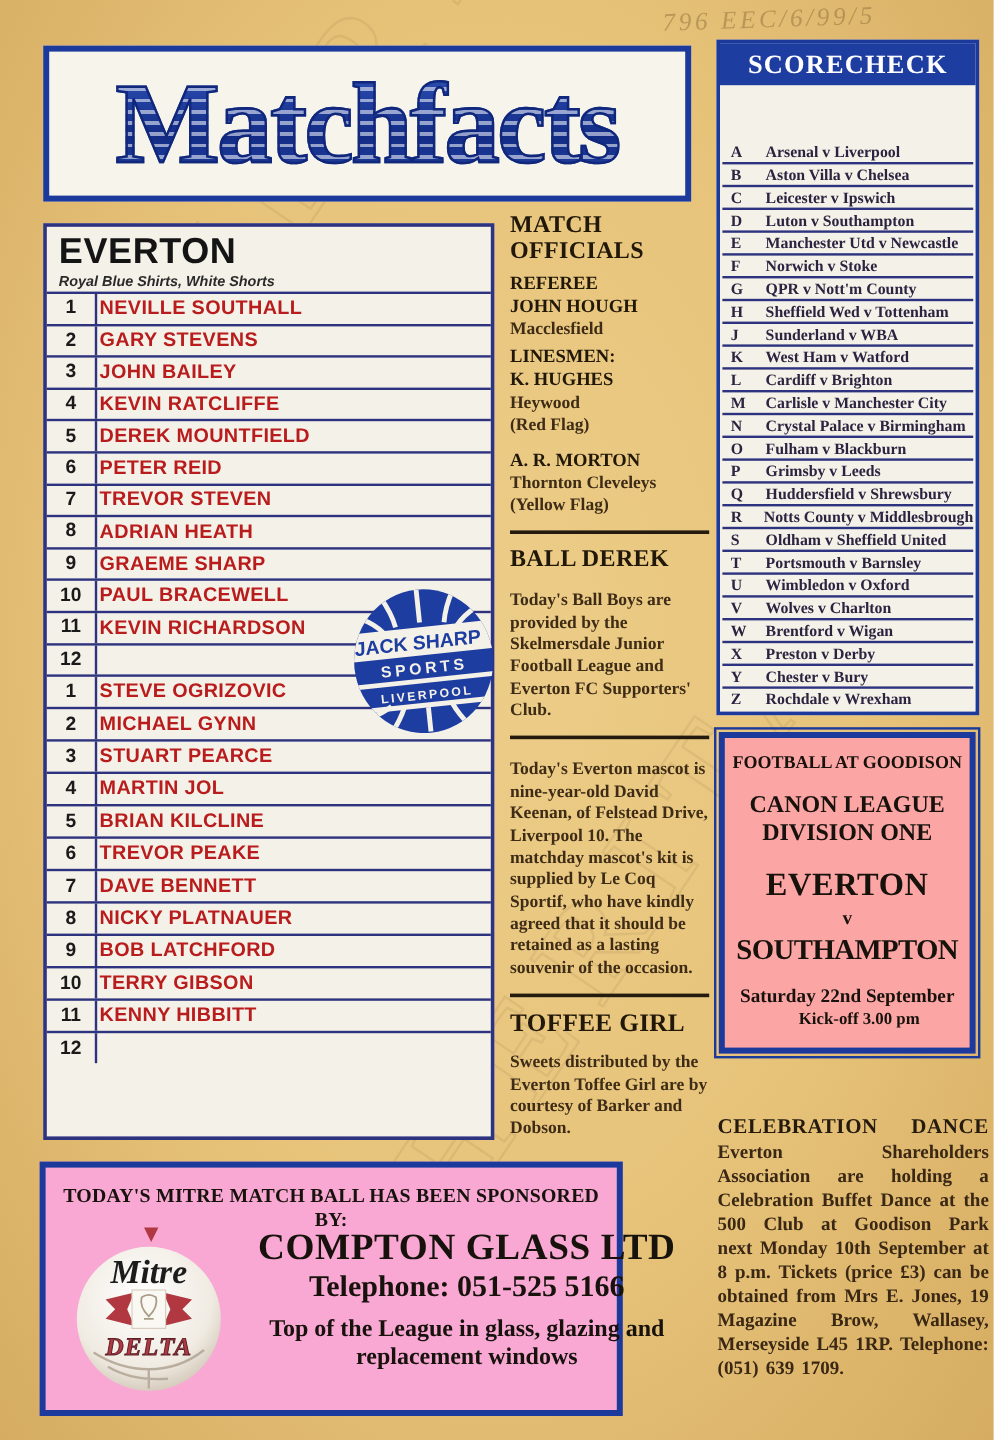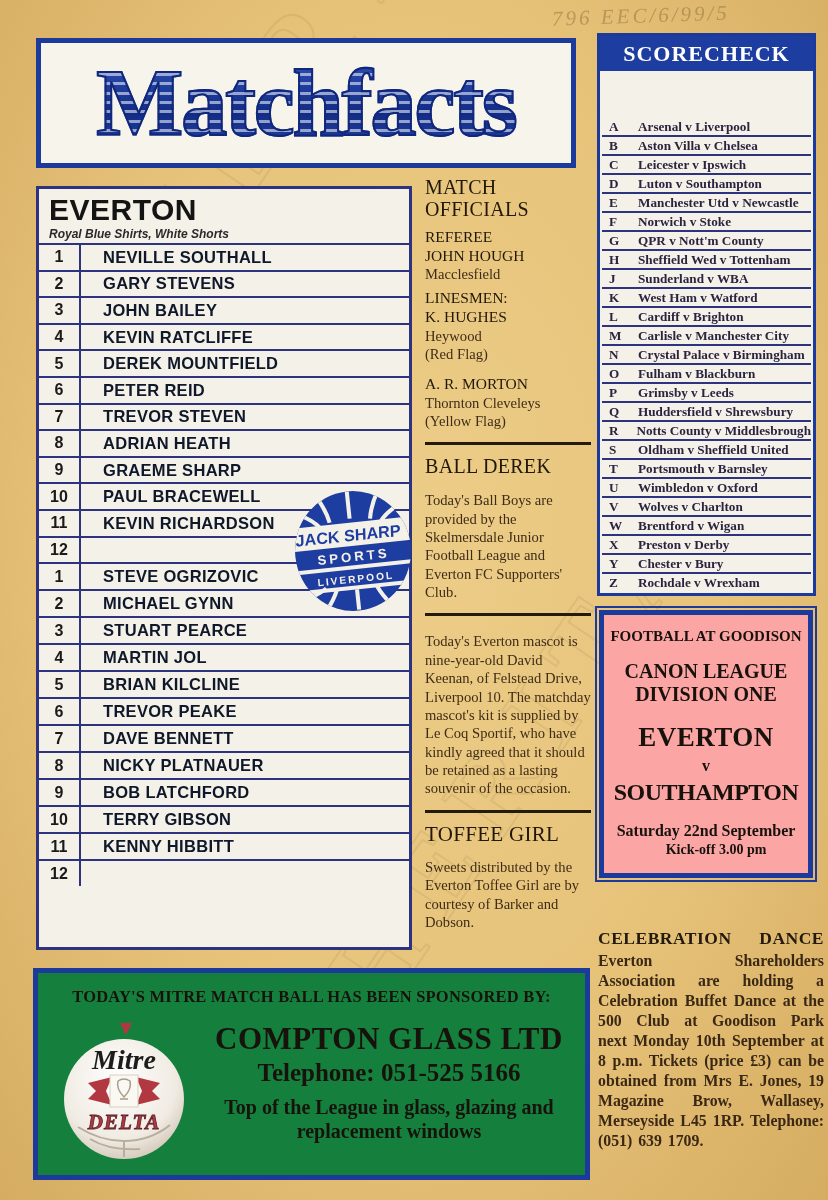--- a/index.html
+++ b/index.html
@@ -33,28 +33,28 @@
   .teamsheet{position:absolute;left:36px;top:186px;width:376px;height:764px;
     background:#f4f1e8;border:3px solid #2e337f;box-sizing:border-box;}
   .team-head{padding:6px 0 2px 10px;}
   .team-name{font-weight:bold;font-size:30px;letter-spacing:.5px;color:#141414;line-height:1.0;}
   .team-kit{font-style:italic;font-weight:bold;font-size:12px;color:#2a2a2a;margin-top:2px;}
   .prow{display:flex;align-items:center;border-top:2px solid #2e337f;box-sizing:border-box;}
   .everton .prow{height:26.6px;}
   .coventry .prow{height:27px;}
   .pno{width:40px;text-align:center;font-weight:bold;font-size:16px;color:#1a1a1a;
     border-right:2px solid #2e337f;align-self:stretch;display:flex;align-items:center;justify-content:center;}
-  .pname{padding-left:22px;font-weight:bold;font-size:16.5px;letter-spacing:.3px;color:#0f172a;}
+  .pname{padding-left:2px;font-weight:bold;font-size:16.5px;letter-spacing:.3px;color:#b91c1c;}
 
   
   .badge{position:absolute;left:292px;top:488px;width:122px;height:126px;transform:rotate(-6deg);}
 
   
   .midcol{position:absolute;left:425px;top:176px;width:166px;color:#3e2c16;
-    font-family:"Liberation Serif",serif;font-weight:normal;}
+    font-family:"Liberation Serif",serif;font-weight:bold;}
   .mid-h{font-size:20px;color:#211809;line-height:1.1;letter-spacing:.3px;margin:0 0 8px 0;}
   .mid-p{font-size:14.6px;line-height:1.26;margin:0 0 6px 0;}
   .mid-line{font-size:15.5px;line-height:1.2;color:#211809;margin:0;}
   .mid-town{font-size:14.6px;line-height:1.25;color:#3e2c16;margin:0 0 6px 0;}
   .rule{border:0;border-top:3px solid #241a0e;margin:12px 0 10px 0;}
   .gap-s{height:6px;}
 
   
   .scorecheck{position:absolute;left:597px;top:33px;width:219px;height:563px;
     background:#f4f1e8;border:3px solid #1c3a9c;box-sizing:border-box;display:flex;flex-direction:column;gap:44px;}
@@ -79,22 +79,22 @@
   .g6{font-size:16px;margin-top:16px;}
   .g7{font-size:14px;margin-top:2px;padding-left:20px;}
 
   
   .celebration{position:absolute;left:598px;top:928px;width:226px;color:#3a2814;
     font-family:"Liberation Serif",serif;font-weight:bold;}
   .cel-h{font-size:17.5px;color:#241a0e;text-align:justify;text-align-last:justify;letter-spacing:.5px;}
   .cel-b{font-size:15.8px;line-height:1.27;text-align:justify;margin-top:2px;word-spacing:2px;}
 
   
-  .sponsor{position:absolute;left:33px;top:968px;width:557px;height:212px;
-    background:#15803d;border:5px solid #1c3a9c;box-sizing:border-box;
+  .sponsor{position:absolute;left:33px;top:968px;width:486px;height:212px;
+    background:#f9a8d4;border:5px solid #1c3a9c;box-sizing:border-box;
     font-family:"Liberation Serif",serif;color:#17120c;}
   .sp-intro{text-align:center;font-weight:bold;font-size:16.5px;margin-top:14px;letter-spacing:.2px;}
   .sp-ball{position:absolute;left:22px;top:44px;width:128px;height:150px;}
   .sp-right{position:absolute;left:158px;top:48px;width:386px;text-align:center;}
   .sp-name{font-weight:bold;font-size:31px;letter-spacing:.5px;}
   .sp-phone{font-weight:bold;font-size:25px;margin-top:2px;}
   .sp-tag{font-weight:bold;font-size:20px;margin-top:8px;line-height:1.2;}
 </style>
 </head>
 <body>

